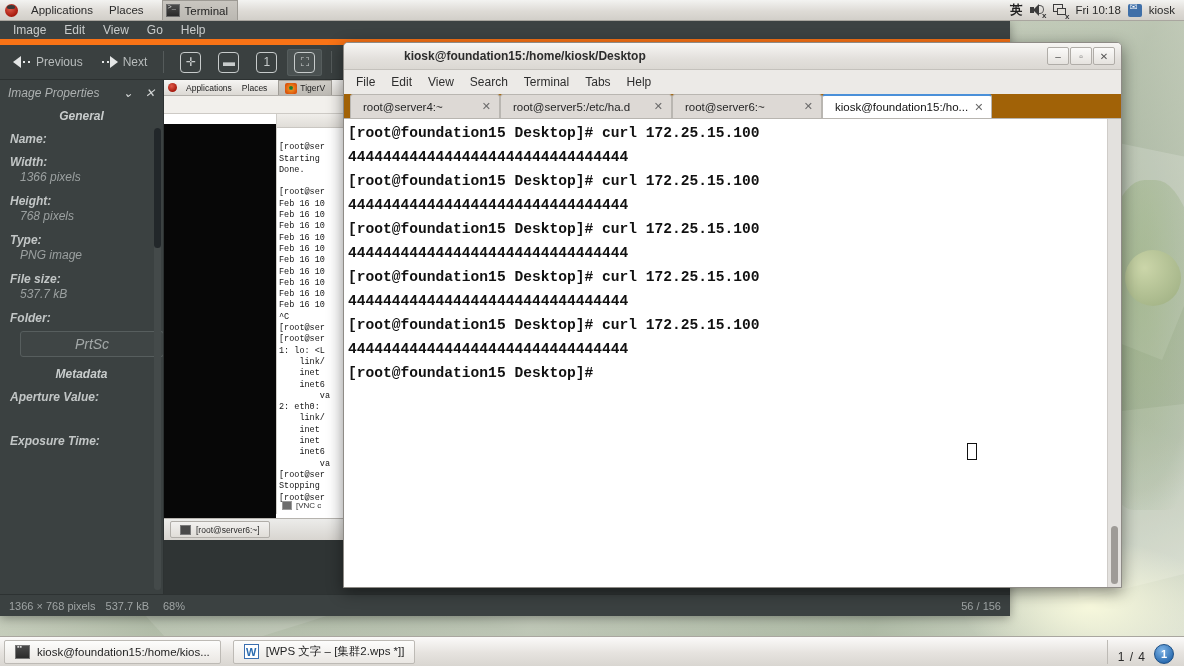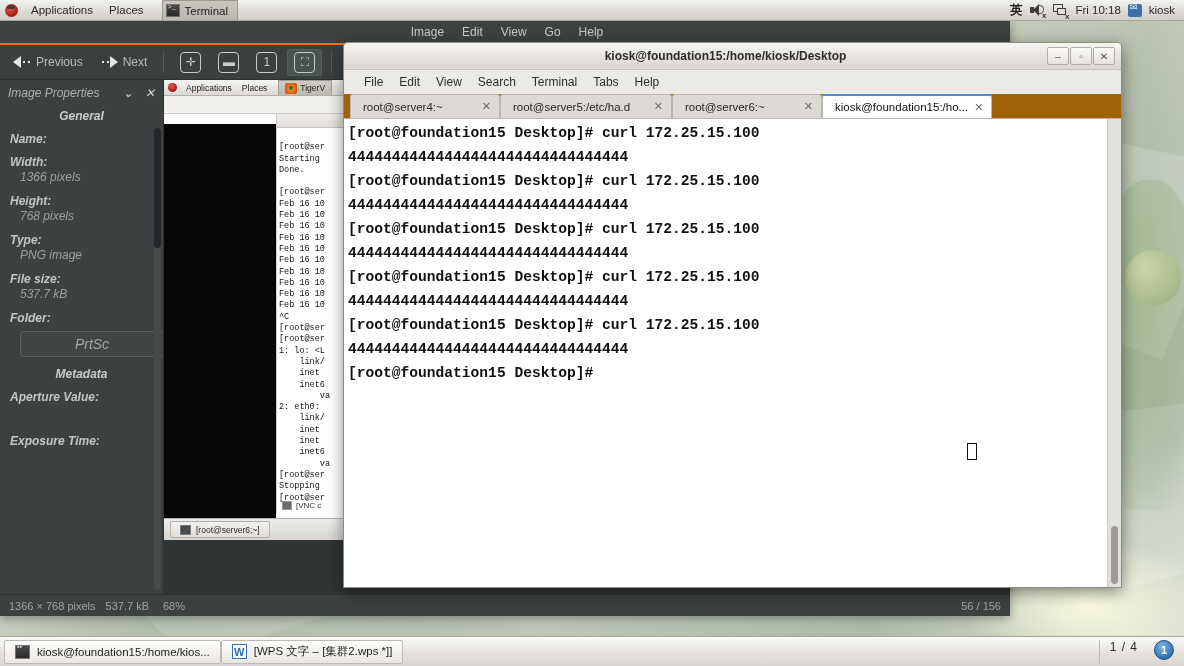--- a/index.html
+++ b/index.html
@@ -90,22 +90,22 @@
 
   
   #eog {
     position: absolute; left: 0; top: 21px; width: 1010px; height: 595px;
     background: #393f3f; color: #d8dada;
     display: flex; flex-direction: column;
     box-shadow: 0 2px 10px rgba(0,0,0,0.35);
   }
   #eog-menubar {
     height: 24px; display: flex; align-items: center;
-    background: #3c4242; border-bottom: 2px solid #f97316;
-    font-size: 12px; color: #c9cccc; padding-left: 4px; justify-content: center;
+    background: #3c4242; border-bottom: 6px solid #f97316;
+    font-size: 12px; color: #c9cccc; padding-left: 4px;
   }
   #eog-menubar .mi { padding: 0 9px; line-height: 22px; cursor: default; }
   #eog-toolbar {
     height: 35px; display: flex; align-items: center;
     background: #3a4040; border-bottom: 1px solid #2c3131; padding-left: 6px; gap: 3px;
   }
   .tb-btn {
     display: flex; align-items: center; gap: 5px; height: 27px;
     padding: 0 7px; border-radius: 3px; font-size: 12px; color: #b8bcbc; cursor: pointer;
   }
@@ -223,33 +223,33 @@
     border: 1px solid #8e8b86; border-radius: 5px 5px 0 0;
     box-shadow: 0 4px 16px rgba(0,0,0,0.45);
     display: flex; flex-direction: column; overflow: hidden;
   }
   #term-titlebar {
     height: 27px; background: linear-gradient(#f7f6f4, #e3e0dc 60%, #dbd8d3);
     border-bottom: 1px solid #c4c1bc;
     display: flex; align-items: center; position: relative;
   }
   #term-title {
-    flex: 1; text-align: center; font-size: 12px; font-weight: bold; color: #2c2c2c;
+    flex: 1; font-size: 12px; font-weight: bold; color: #2c2c2c;
     padding-left: 60px;
   }
   .win-btns { display: flex; gap: 1px; padding-right: 6px; }
   .win-btn {
     width: 22px; height: 18px;
     background: linear-gradient(#fbfaf9, #e5e2de);
     border: 1px solid #b0ada8; border-radius: 2px;
     display: flex; align-items: center; justify-content: center;
     font-size: 10px; color: #555;
   }
   #term-menubar {
-    height: 24px; display: flex; align-items: center; padding-left: 12px;
+    height: 24px; display: flex; align-items: center; padding-left: 4px;
     font-size: 12px; color: #2e2e2e; background: #eceae7;
   }
   #term-menubar .mi { padding: 0 8px; line-height: 22px; }
   #term-tabs {
     height: 25px; display: flex; align-items: flex-end;
     background: #a16207; border-bottom: 1px solid #b8b5b0; padding-left: 6px;
   }
   .tterm-tab {
     height: 24px; display: flex; align-items: center; gap: 6px;
     padding: 0 8px 0 12px; font-size: 11.5px; color: #262626;
@@ -280,37 +280,37 @@
 
   
   #taskbar {
     position: absolute; left: 0; bottom: 0; width: 1184px; height: 30px;
     background: linear-gradient(#fbfaf9, #e6e3df 55%, #d9d6d1);
     border-top: 1px solid #a9a69f;
     display: flex; align-items: center; padding: 0 4px;
   }
   .task-item {
     display: flex; align-items: center; gap: 7px; height: 24px;
-    padding: 0 10px; margin-right: 0;
+    padding: 0 10px; margin-right: 12px;
     background: linear-gradient(#fdfdfc, #eae7e3);
     border: 1px solid #bdbab5; border-radius: 2px;
     font-size: 11.5px; color: #1f1f1f; max-width: 230px;
     white-space: nowrap; overflow: hidden;
   }
   .ti-term { width: 15px; height: 14px; background: linear-gradient(#4b4b4b,#2b2b2b); border: 1px solid #777; position: relative; }
   .ti-term::after { content:"▪▪"; position:absolute; left:1px; top:-3px; font-size:7px; color:#ddd; }
   .ti-eog { width: 16px; height: 15px; position: relative; }
   .ti-eog .pg { position:absolute; left:2px; top:0; width:12px; height:14px; background:#f2efe7; border:1px solid #9a968e; }
   .ti-eog .ms { position:absolute; left:0px; top:2px; width:9px; height:9px; border:2px solid #6f8fb5; border-radius:50%; background:#cfe0f0; }
   .ti-eog .hd { position:absolute; left:7px; top:9px; width:7px; height:2px; background:#c07a18; transform: rotate(40deg); }
   .ti-wps { width: 15px; height: 15px; border: 1px solid #3a6fb0; background: #fff; color: #2b6cb0;
     font-size: 11px; font-weight: bold; display:flex; align-items:center; justify-content:center; }
   #taskbar .spacer { flex: 1; }
   #workspace {
-    display: flex; align-items: flex-start; gap: 16px; padding-left: 10px;
+    display: flex; align-items: flex-end; gap: 8px; padding-left: 10px;
     border-left: 1px solid #bdbab5; height: 24px;
   }
   #ws-label { font-size: 12px; color: #2a2a2a; letter-spacing: 1px; }
   #ws-badge {
     width: 20px; height: 20px; border-radius: 50%;
     background: radial-gradient(circle at 40% 30%, #7fb5e8, #2b6cb0 75%);
     border: 1px solid #1d4f85;
     color: #fff; font-size: 11px; font-weight: bold;
     display: flex; align-items: center; justify-content: center;
     margin-right: 6px;

